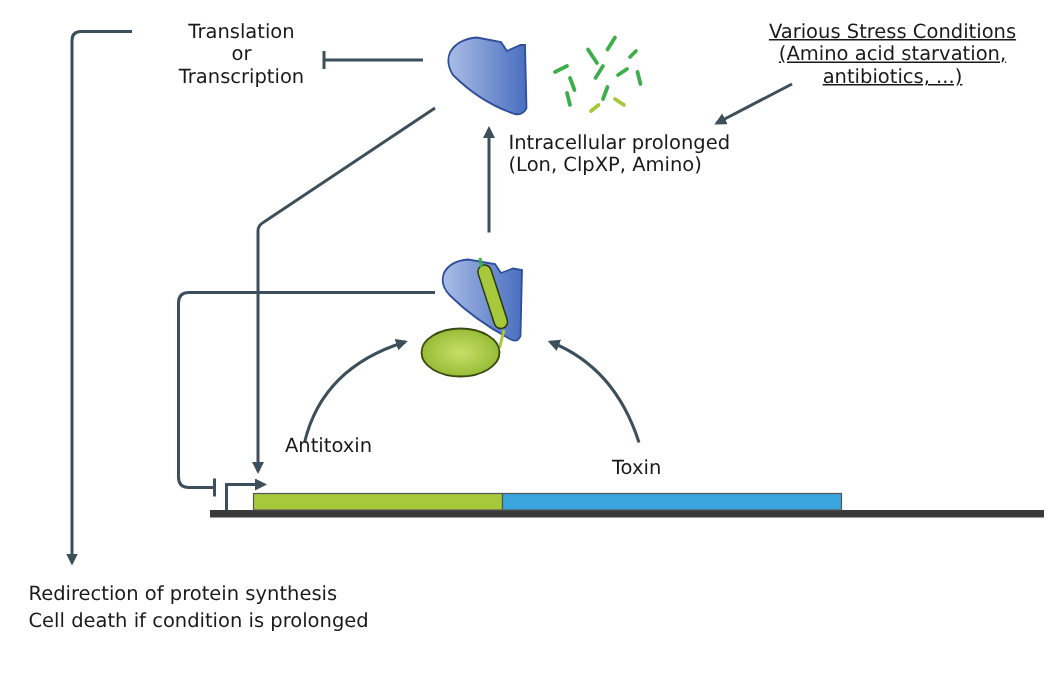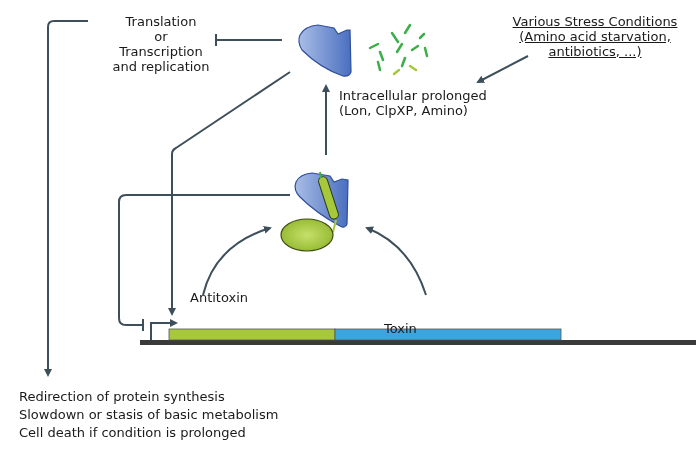--- a/index.html
+++ b/index.html
@@ -75,34 +75,32 @@
     <line x1="320" y1="172" x2="321" y2="178" stroke="#3cae4a" stroke-width="2"></line>
     <path d="M336,220 L333,232" stroke="#a6c83a" stroke-width="2" fill="none"></path>
     <ellipse cx="307" cy="235" rx="26" ry="16" fill="url(#gGreen)" stroke="#3a4a10" stroke-width="1.2"></ellipse>
   </g>
 </svg>
 
 <div class="lbl center" style="left:96px; top:14px; width:130px;">
   <div>Translation</div>
   <div>or</div>
   <div>Transcription</div>
-  <div>and replication</div>
 </div>
 
 <div class="lbl center" style="left:497px; top:14px; width:196px;text-decoration:underline;">
   <div>Various Stress Conditions</div>
   <div>(Amino acid starvation,</div>
   <div>antibiotics, ...)</div>
 </div>
 
 <div class="lbl" style="left:339px; top:88px;">
   <div>Intracellular prolonged</div>
   <div>(Lon, ClpXP, Amino)</div>
 </div>
 
 <div class="lbl" style="left:190px; top:290px;">Antitoxin</div>
-<div class="lbl" style="left:384px; top:305px;margin-top:16px;">Toxin</div>
+<div class="lbl" style="left:408px; top:305px;">Toxin</div>
 
 <div class="lbl" style="left:19px; top:388px; line-height:18px;">
   <div>Redirection of protein synthesis</div>
-  <div>Slowdown or stasis of basic metabolism</div>
   <div>Cell death if condition is prolonged</div>
 </div>
 
 </body></html>

